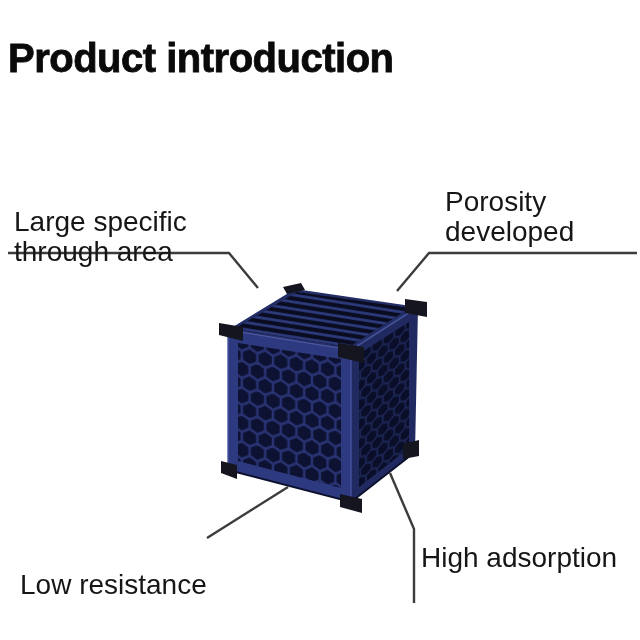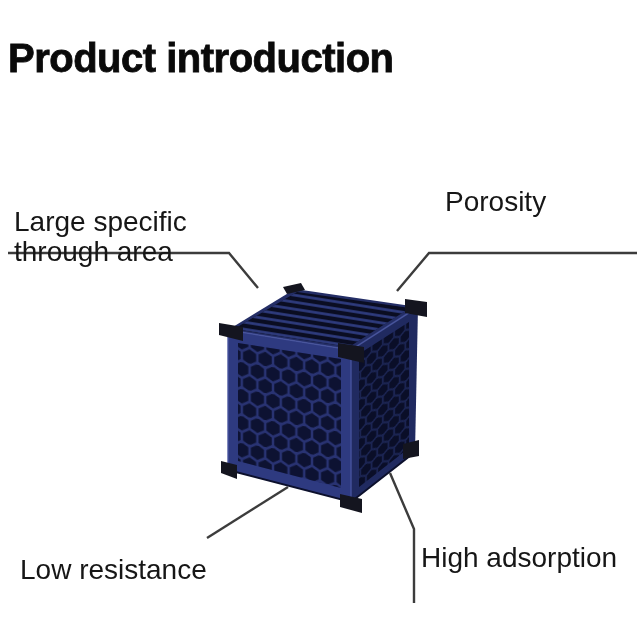--- a/index.html
+++ b/index.html
@@ -14,21 +14,21 @@
     text-align:left;font-size:40px;line-height:44px;
     font-weight:800;color:#0a0a0a;
     letter-spacing:-0.5px;-webkit-text-stroke:0.8px #0a0a0a;
   }
   .callout{
     position:absolute;font-size:28px;line-height:30px;color:#161616;
     white-space:nowrap;
   }
   #co-tl{left:14px;top:187px;margin-top:20px;}
   #co-tr{left:445px;top:187px;}
-  #co-bl{left:20px;top:555px;}
+  #co-bl{left:20px;top:570px;}
   #co-br{left:421px;top:543px;text-align:center;}
   svg.illustration{position:absolute;left:0;top:0;display:block;}
   .leader{stroke:#3c3c3c;stroke-width:2.4;fill:none;stroke-linecap:butt;}
   .edge{stroke:#46549e;stroke-width:1.6;fill:none;opacity:.85;}
   .edge-dark{stroke:#0c102c;stroke-width:2;fill:none;}
 </style>
 </head>
 <body>
 
 <div class="stage">
@@ -82,20 +82,21 @@
     <path class="leader" d="M390,473 L414,529 L414,603"></path>
   </svg>
 
   <div class="callout" id="co-tl">
     <div>Large specific</div>
     <div>through area</div>
   </div>
 
   <div class="callout" id="co-tr">
     <div>Porosity</div>
+    <div>developed</div>
   </div>
 
   <div class="callout" id="co-bl">
     <div>Low resistance</div>
   </div>
 
   <div class="callout" id="co-br">
     <div>High adsorption</div>
   </div>
 

